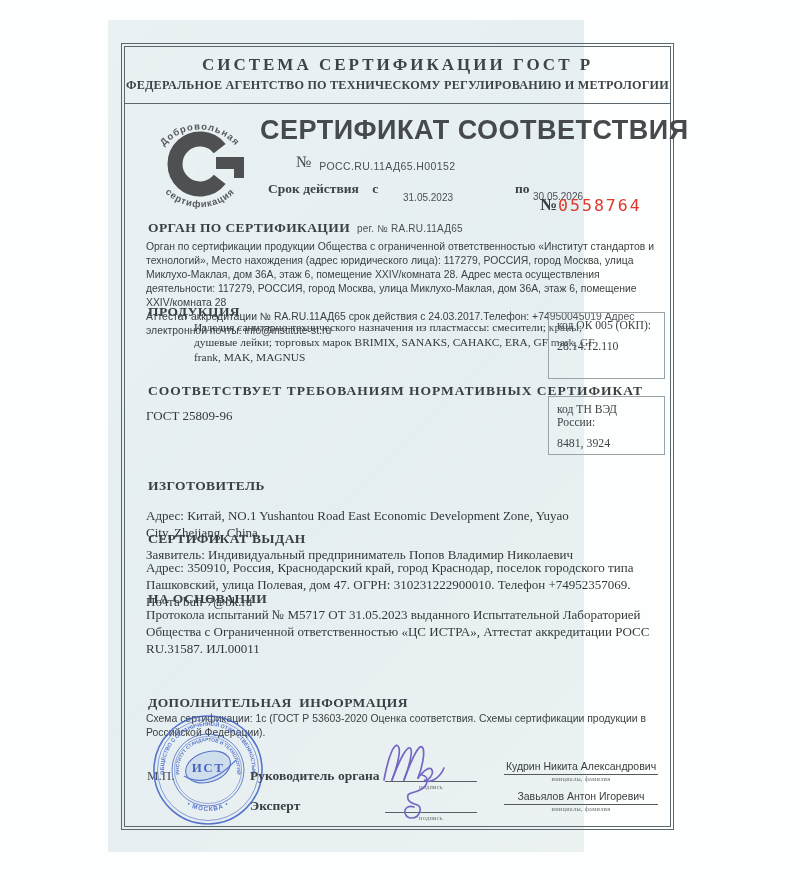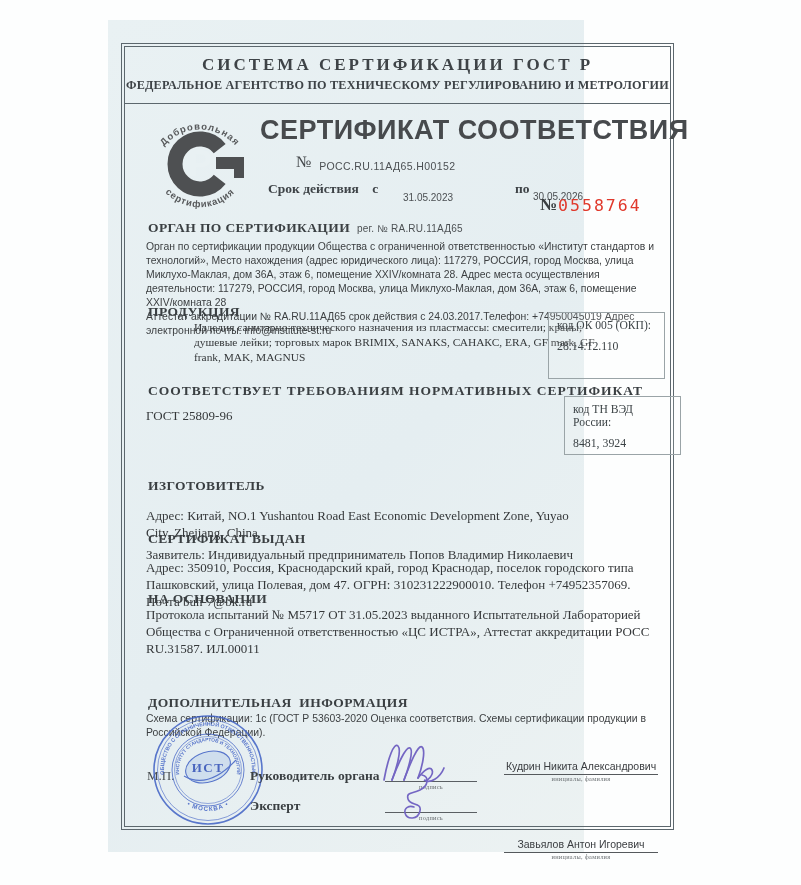--- a/index.html
+++ b/index.html
@@ -128,21 +128,21 @@
 
   <div class="abs h" style="left:40px;top:284px;">ПРОДУКЦИЯ</div>
   <div class="abs serif-body" style="left:38px;top:300px;width:408px;font-size:11.4px;margin-left:48px;">Изделия санитарно-технического назначения из пластмассы: смесители; краны; душевые лейки; торговых марок BRIMIX, SANAKS, САНАКС, ERA, GF mark, GF frank, MAK, MAGNUS</div>
   <div class="abs code-box" style="left:440px;top:292px;width:99px;height:53px;">
     <div class="cb-label">код ОК 005 (ОКП):</div>
     <div class="cb-value">28.14.12.110</div>
   </div>
 
   <div class="abs h" style="left:40px;top:363px;letter-spacing:1px;">СООТВЕТСТВУЕТ ТРЕБОВАНИЯМ НОРМАТИВНЫХ СЕРТИФИКАТ</div>
   <div class="abs serif-body" style="left:38px;top:387px;">ГОСТ 25809-96</div>
-  <div class="abs code-box" style="left:440px;top:376px;width:99px;height:45px;margin-left:16px;">
+  <div class="abs code-box" style="left:440px;top:376px;width:99px;height:45px;">
     <div class="cb-label">код ТН ВЭД России:</div>
     <div class="cb-value">8481, 3924</div>
   </div>
 
   <div class="abs h" style="left:40px;top:458px;">ИЗГОТОВИТЕЛЬ</div>
   <div class="abs serif-body" style="left:38px;top:487px;">Адрес: Китай, NO.1 Yushantou Road East Economic Development Zone, Yuyao City, Zhejiang, China</div>
 
   <div class="abs h" style="left:40px;top:511px;">СЕРТИФИКАТ ВЫДАН</div>
   <div class="abs serif-body" style="left:38px;top:526px;">Заявитель: Индивидуальный предприниматель Попов Владимир Николаевич</div>
   <div class="abs serif-body" style="left:38px;top:539px;width:517px;">Адрес: 350910, Россия, Краснодарский край, город Краснодар, поселок городского типа Пашковский, улица Полевая, дом 47. ОГРН: 310231222900010. Телефон +74952357069. Почта buh-7@bk.ru</div>
@@ -193,21 +193,21 @@
       <path d="M6,50 C10,28 16,12 20,16 C24,20 18,40 14,50"></path>
       <path d="M14,50 C20,34 28,16 32,18 C36,20 30,40 26,50"></path>
       <path d="M26,50 C32,34 40,14 44,17 C48,20 44,38 40,48"></path>
       <path d="M40,48 C46,40 52,36 54,40 C56,44 50,52 46,50 C52,54 62,48 66,38"></path>
     </g>
   </svg>
 
   <div class="abs sig-role" style="left:142px;top:778px;">Эксперт</div>
   <div class="abs sig-line" style="left:277px;top:792px;width:92px;"></div>
   <div class="abs tiny-cap" style="left:277px;top:794px;width:92px;">подпись</div>
-  <div class="abs name-block" style="left:396px;top:770px;width:154px;margin-top:48px;">
+  <div class="abs name-block" style="left:396px;top:770px;width:154px;">
     <div class="nm">Завьялов Антон Игоревич</div>
     <div class="tiny-cap">инициалы, фамилия</div>
   </div>
   <svg class="abs" style="left:286px;top:752px;" width="42" height="50" viewBox="0 0 42 50">
     <g fill="none" stroke="#7466c3" stroke-width="1.6" stroke-linecap="round">
       <path d="M28,3 C36,5 34,14 26,18 C18,22 12,20 14,27 C16,34 28,30 26,39 C24,48 13,48 11,41 C10,36 15,33 20,35"></path>
     </g>
   </svg>
 
 

